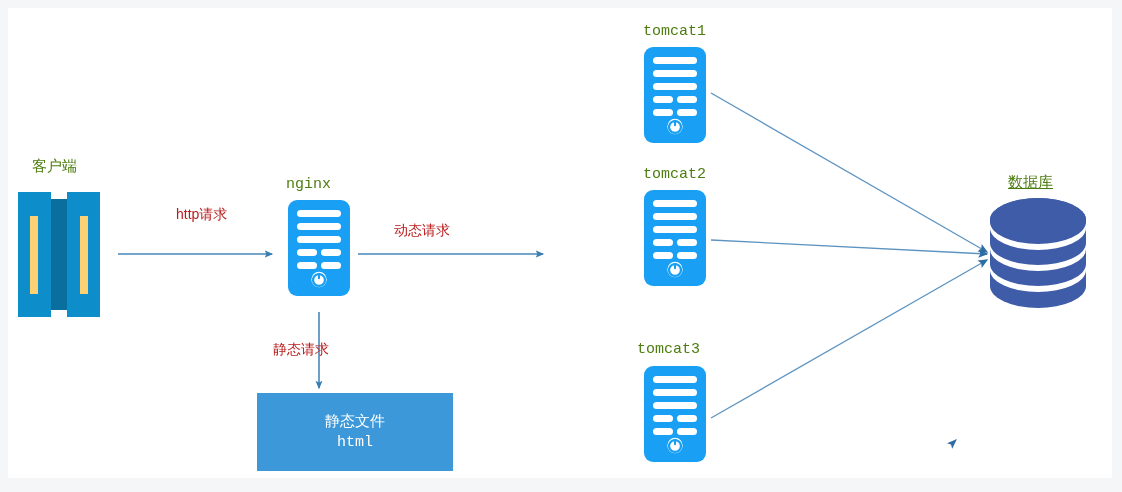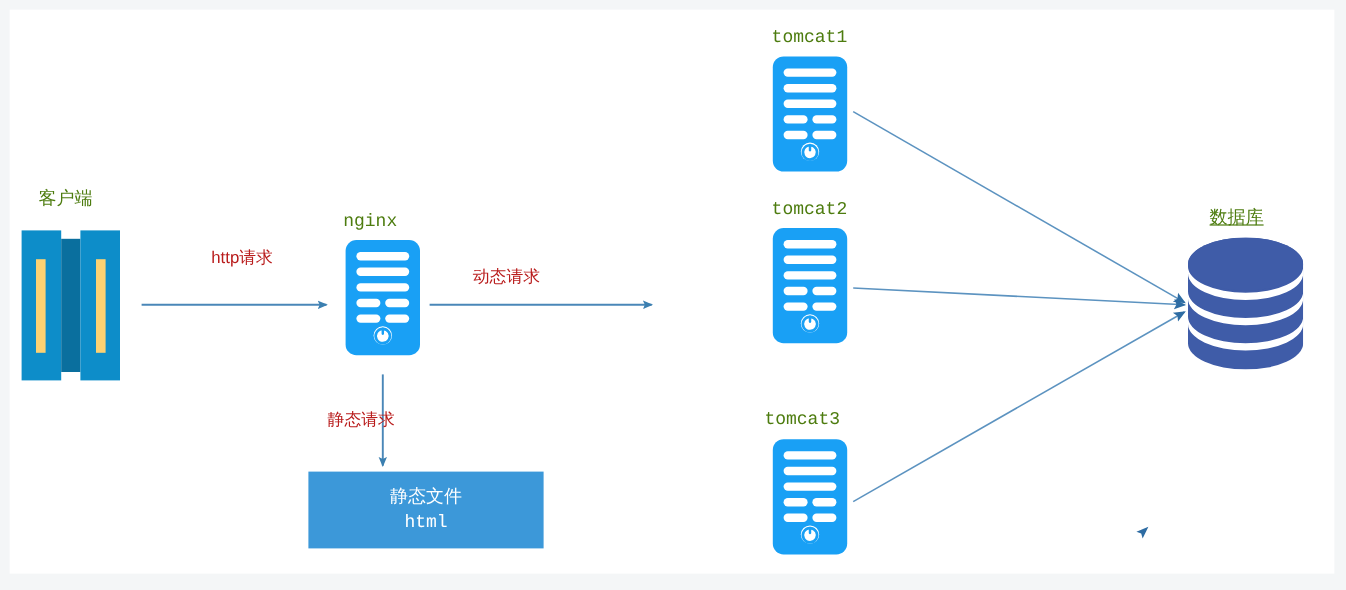--- a/index.html
+++ b/index.html
@@ -282,21 +282,21 @@
     <svg viewBox="0 0 96 110" width="96" height="110">
       <path d="M0,22 L0,88 A48,22 0 0 0 96,88 L96,22 Z" fill="#3f5ca8"></path>
       <ellipse cx="48" cy="22" rx="48" ry="22" fill="#3f5ca8"></ellipse>
       <path d="M0,45 A48,22 0 0 0 96,45 L96,51 A48,22 0 0 1 0,51 Z" fill="#ffffff"></path>
       <path d="M0,66 A48,22 0 0 0 96,66 L96,72 A48,22 0 0 1 0,72 Z" fill="#ffffff"></path>
       <path d="M0,24 A48,22 0 0 0 96,24 L96,30 A48,22 0 0 1 0,30 Z" fill="#ffffff"></path>
       <ellipse cx="48" cy="22" rx="48" ry="22" fill="#3f5ca8"></ellipse>
     </svg>
   </div>
 
-  <div class="file-box" style="left:257px; top:393px; width:196px; height:64px;">
+  <div class="file-box" style="left:257px; top:393px; width:196px; height:78px;">
     <div class="cn-line">静态文件</div>
     <div class="path-line">html</div>
   </div>
 
   <div class="edge-label" style="left:176px; top:207px;">http请求</div>
 
   <div class="edge-label" style="left:394px; top:223px;">动态请求</div>
 
   <div class="edge-label" style="left:225px; top:342px;padding-left:48px;">静态请求</div>
 

